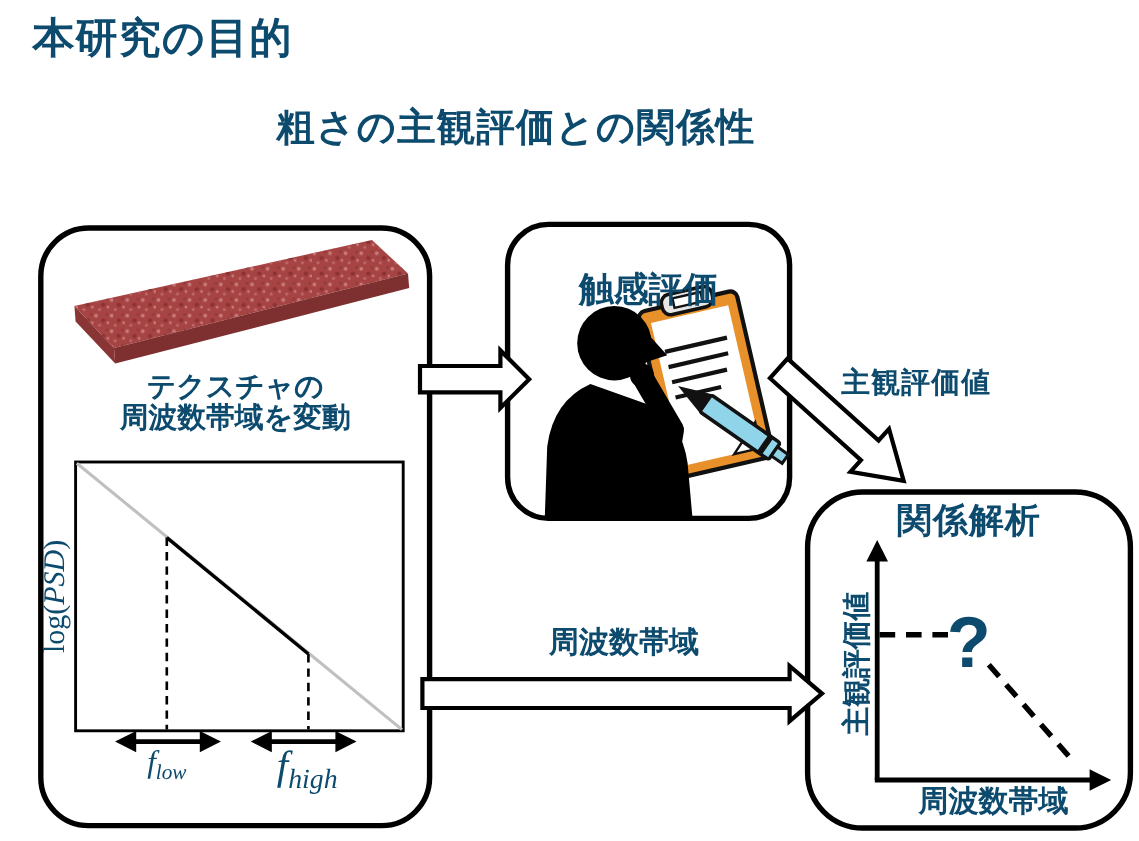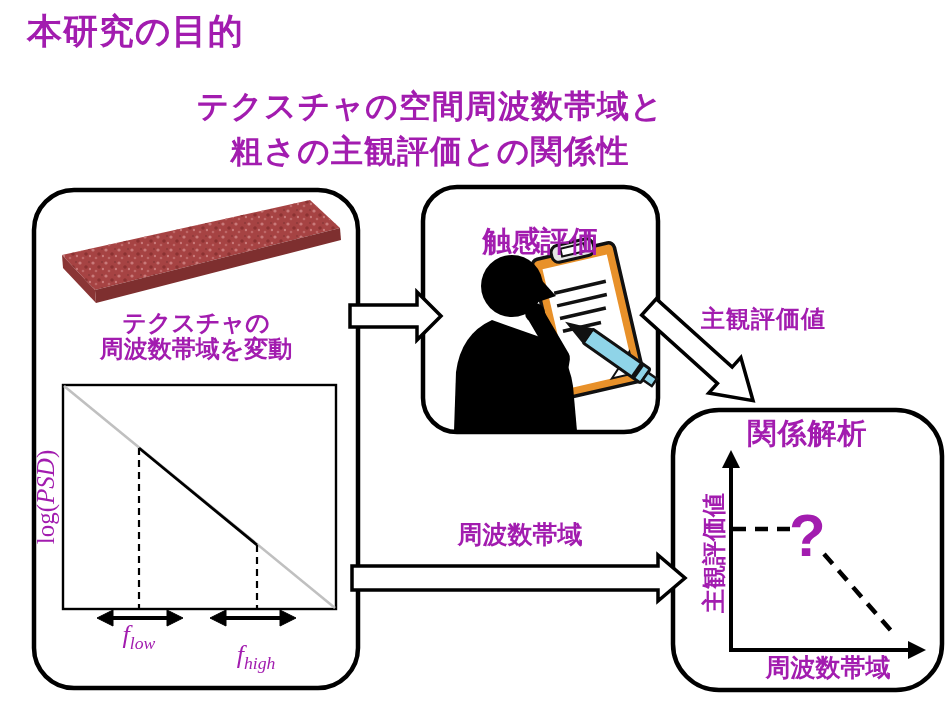--- a/index.html
+++ b/index.html
@@ -1,31 +1,31 @@
 <!DOCTYPE html>
 <html><head>
 <meta charset="utf-8">
 <style>
   html,body{margin:0;padding:0;background:#fff;}
   .slide{position:relative;width:949px;height:701px;background:#fff;overflow:hidden;
-         font-family:"Liberation Sans","DejaVu Sans",sans-serif;color:#a21caf;}
+         font-family:"Liberation Sans","DejaVu Sans",sans-serif;color:#0c4a6e;}
   .abs{position:absolute;white-space:nowrap;}
   .b{font-weight:bold;}
   .ctr{text-align:center;}
   .serif{font-family:"Liberation Serif","DejaVu Serif",serif;}
   .it{font-style:italic;}
   sub{font-size:68%;}
   svg{position:absolute;left:0;top:0;}
   .rot{transform:rotate(-90deg);transform-origin:center center;}
   #slide-title{left:27px;top:8px;font-size:35px;letter-spacing:1px;}
   #subtitle{left:95px;top:84px;width:670px;font-size:32px;line-height:1.42;letter-spacing:1px;}
   #texture-caption{left:40px;top:310px;width:312px;font-size:24px;line-height:1.08;}
   #psd-ylabel{left:-29px;top:483px;width:150px;height:28px;font-size:25px;text-align:center;}
   #flow-label{left:89px;top:620px;width:100px;font-size:26px;}
-  #fhigh-label{left:206px;top:640px;width:100px;font-size:26px;}
+  #fhigh-label{left:206px;top:620px;width:100px;font-size:34px;}
   #spatial-xlabel{left:49px;top:646px;width:300px;font-size:26px;}
   #touch-title{left:423px;top:198px;width:235px;font-size:29px;margin-top:24px;}
   #subj-label{left:701px;top:303px;font-size:24px;letter-spacing:1px;}
   #band-label{left:420px;top:518px;width:200px;font-size:25px;}
   #analysis-title{left:673px;top:414px;width:269px;font-size:29px;letter-spacing:1px;}
   #analysis-ylabel{left:636px;top:540px;width:150px;height:26px;font-size:24px;text-align:center;}
   #analysis-xlabel{left:728px;top:651px;width:200px;font-size:25px;}
   #qmark{left:789px;top:501px;font-size:60px;}
 </style>
 </head>
@@ -112,21 +112,20 @@
       <line x1="729" y1="650" x2="911" y2="650" stroke="#000" stroke-width="4"></line>
       <polygon points="926,650 908,641 908,659" fill="#000"></polygon>
       <line x1="733" y1="529" x2="797" y2="529" stroke="#000" stroke-width="4.5" stroke-dasharray="13,9"></line>
       <line x1="824" y1="554" x2="894" y2="634" stroke="#000" stroke-width="4.5" stroke-dasharray="13,9"></line>
     </g>
   </svg>
 
   <div id="slide-title" class="abs b">本研究の目的</div>
 
   <div id="subtitle" class="abs b ctr">
-    <div>テクスチャの空間周波数帯域と</div>
     <div>粗さの主観評価との関係性</div>
   </div>
 
   <div id="texture-caption" class="abs b ctr">
     <div>テクスチャの</div>
     <div>周波数帯域を変動</div>
   </div>
 
   <div id="psd-ylabel" class="abs serif rot"><span>log(</span><span class="it">PSD</span><span>)</span></div>
 

